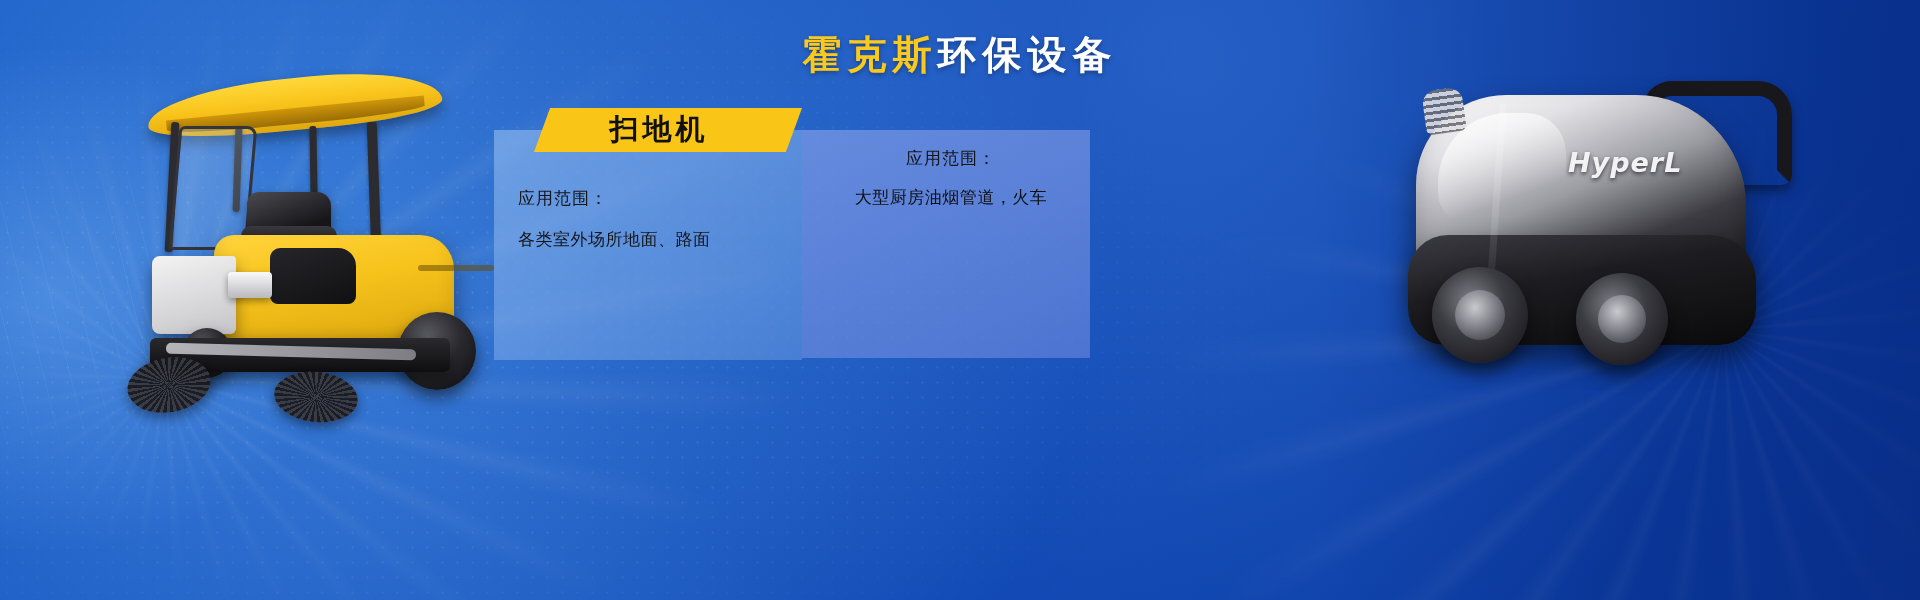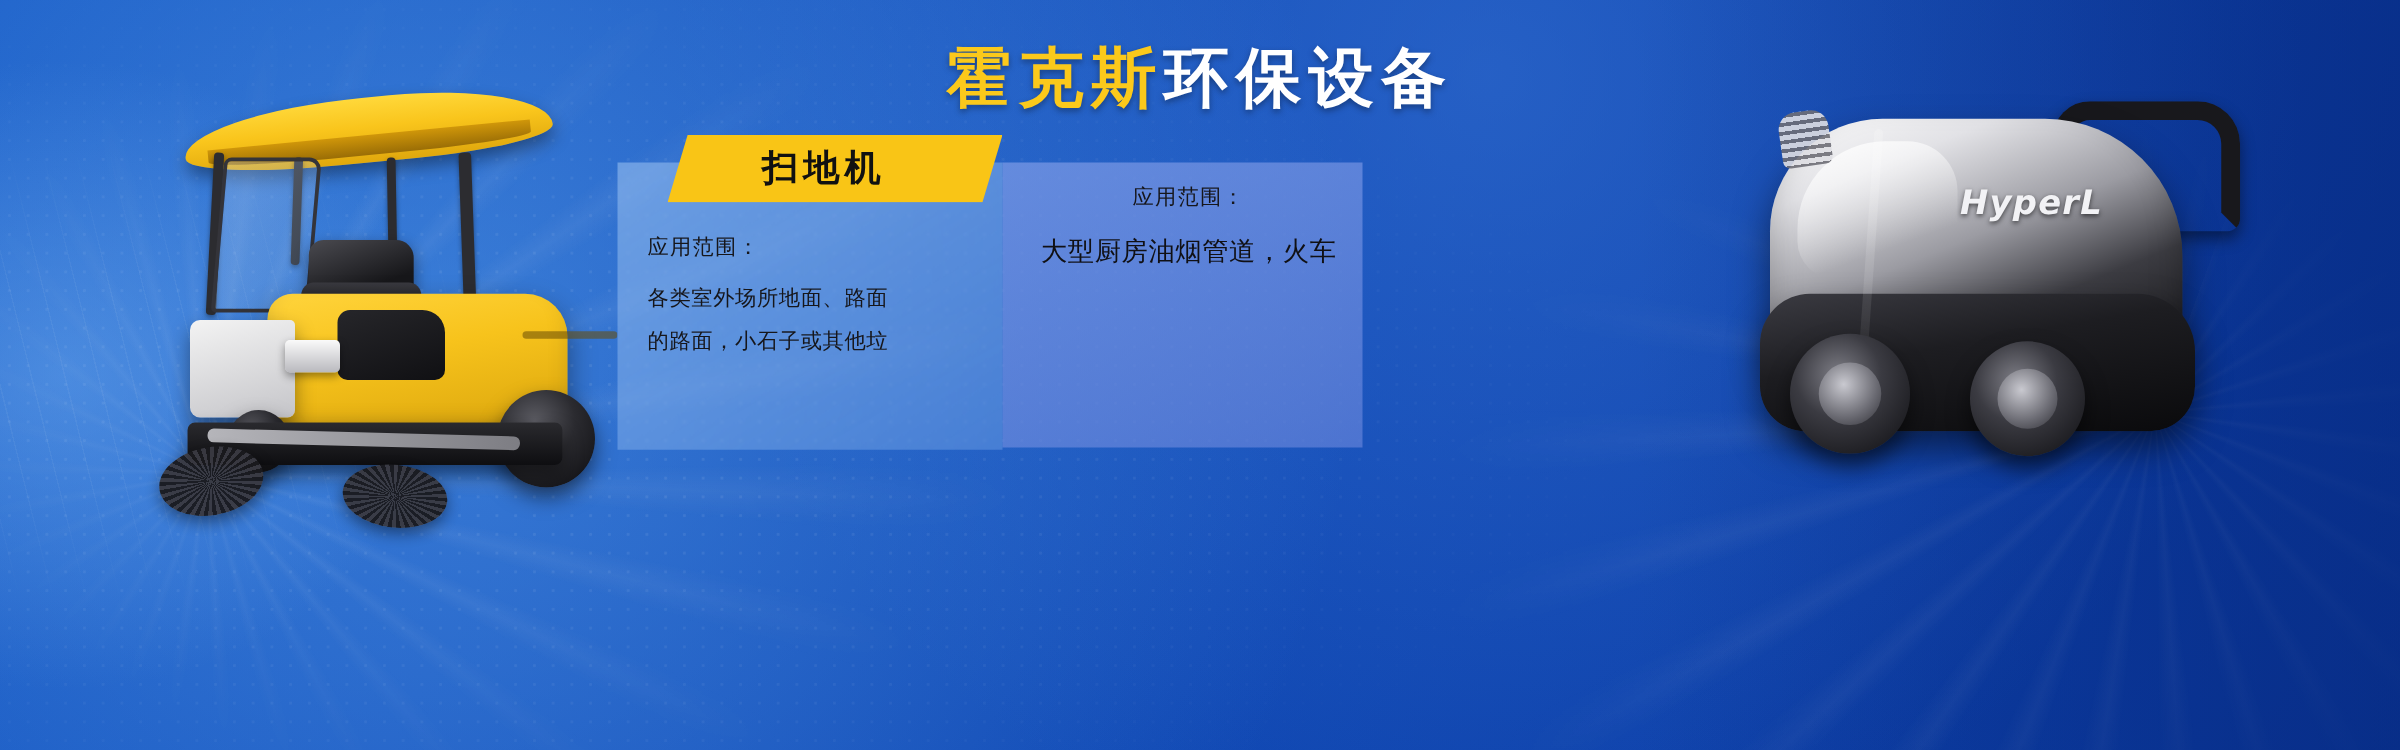--- a/index.html
+++ b/index.html
@@ -56,21 +56,21 @@
     background:radial-gradient(ellipse 70% 60% at 8% 50%, rgba(120,180,245,.42), rgba(120,180,245,0) 70%);
   }
   .bg-darkright{
     position:absolute;right:0;top:0;width:760px;height:600px;
     background:linear-gradient(270deg, rgba(6,38,120,.55), rgba(6,38,120,0) 80%);
   }
 
   
   .title{
     position:absolute;left:0;right:0;top:28px;text-align:center;
-    font-size:52px;font-weight:700;letter-spacing:6px;
+    font-size:39px;font-weight:700;letter-spacing:6px;
     white-space:nowrap;
   }
   .title .t-yellow{color:#fbc91b;text-shadow:0 2px 5px rgba(0,0,0,.35);}
   .title .t-white{color:#ffffff;text-shadow:0 2px 5px rgba(0,0,0,.35);}
 
   
   .sweeper{
     position:absolute;left:122px;top:60px;width:390px;height:350px;
   }
   .sw-canopy{
@@ -212,21 +212,21 @@
   .panel-left{
     position:absolute;left:494px;top:130px;width:308px;height:230px;
     background:linear-gradient(150deg, rgba(150,190,240,.60), rgba(110,160,230,.48));
     backdrop-filter:blur(1px);
   }
   .panel-right{
     position:absolute;left:802px;top:130px;width:288px;height:228px;
     background:linear-gradient(160deg, rgba(118,150,228,.78), rgba(96,128,216,.72));
   }
   .tag-yellow{
-    position:absolute;left:534px;top:108px;width:268px;height:54px;
+    position:absolute;left:534px;top:108px;width:268px;height:44px;
     background:#f9c516;
     clip-path:polygon(6% 0, 100% 0, 94% 100%, 0 100%);
     display:flex;align-items:center;justify-content:center;
   }
   .tag-yellow span{
     color:#111;font-size:29px;font-weight:700;letter-spacing:4px;margin-left:-18px;
   }
   .tag-black{
     position:absolute;left:812px;top:336px;width:262px;height:48px;
     background:#111114;
@@ -237,21 +237,21 @@
     color:#fff;font-size:26px;font-weight:700;letter-spacing:2px;
   }
   .txt-head{
     color:#16161a;font-size:17px;line-height:1.9;letter-spacing:1px;white-space:nowrap;
   }
   .body-left{position:absolute;left:518px;top:182px;width:262px;}
   .body-left .txt-head{margin-bottom:8px;}
   .body-left .txt-line{color:#16161a;font-size:17px;line-height:2.0;letter-spacing:.5px;white-space:nowrap;}
   .body-right{position:absolute;left:826px;top:142px;width:250px;text-align:center;}
   .body-right .txt-head{margin-bottom:6px;}
-  .body-right .txt-line{color:#101014;font-size:21px;line-height:2.0;letter-spacing:.5px;white-space:nowrap;}
+  .body-right .txt-line{color:#101014;font-size:17px;line-height:2.0;letter-spacing:.5px;white-space:nowrap;}
 </style>
 </head>
 <body>
 
 <div class="banner">
 
   <div class="bg-lightleft"></div>
   <div class="bg-swirl"></div>
   <div class="bg-swirl2"></div>
   <div class="bg-rings"></div>
@@ -293,21 +293,20 @@
     <div class="wa-wheel ww2"></div>
   </div>
 
   <div class="panel-left"></div>
   <div class="tag-yellow">
     <span>扫地机</span>
   </div>
   <div class="body-left">
     <div class="txt-head">应用范围：</div>
     <div class="txt-line">各类室外场所地面、路面</div>
-    <div class="txt-line">的路面，小石子或其他垃</div>
   </div>
 
   <div class="panel-right"></div>
   <div class="body-right">
     <div class="txt-head">应用范围：</div>
     <div class="txt-line">大型厨房油烟管道，火车</div>
   </div>
 
 </div>
 

